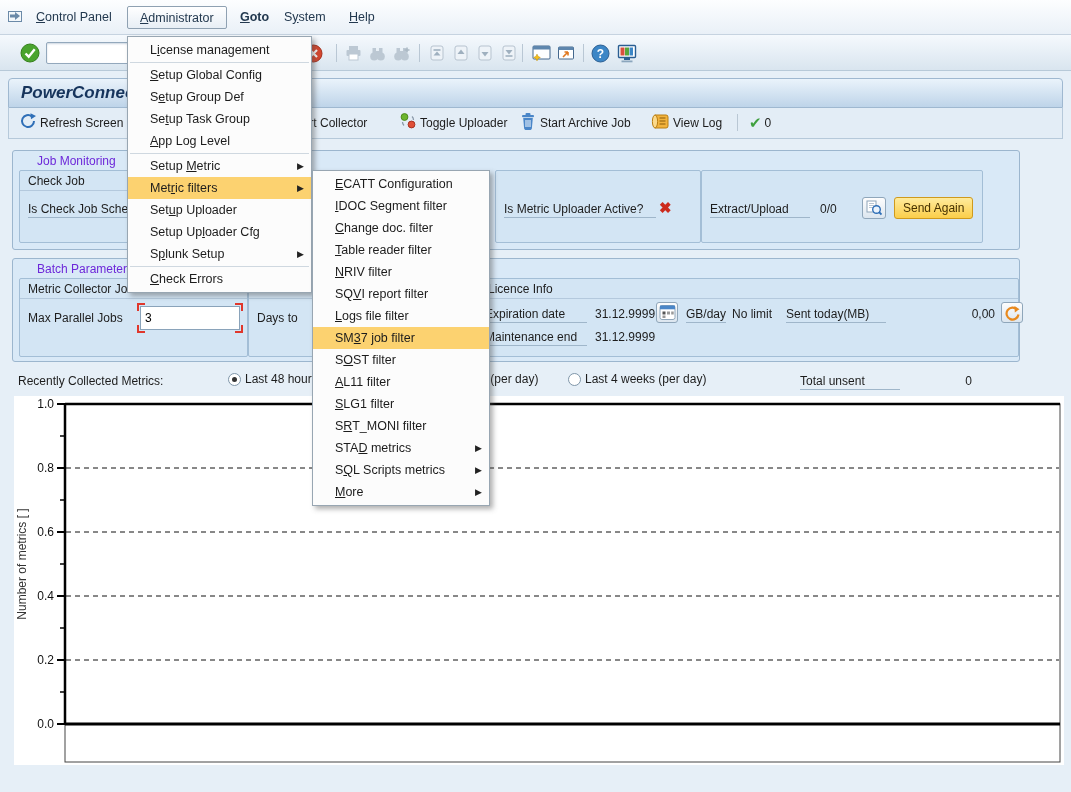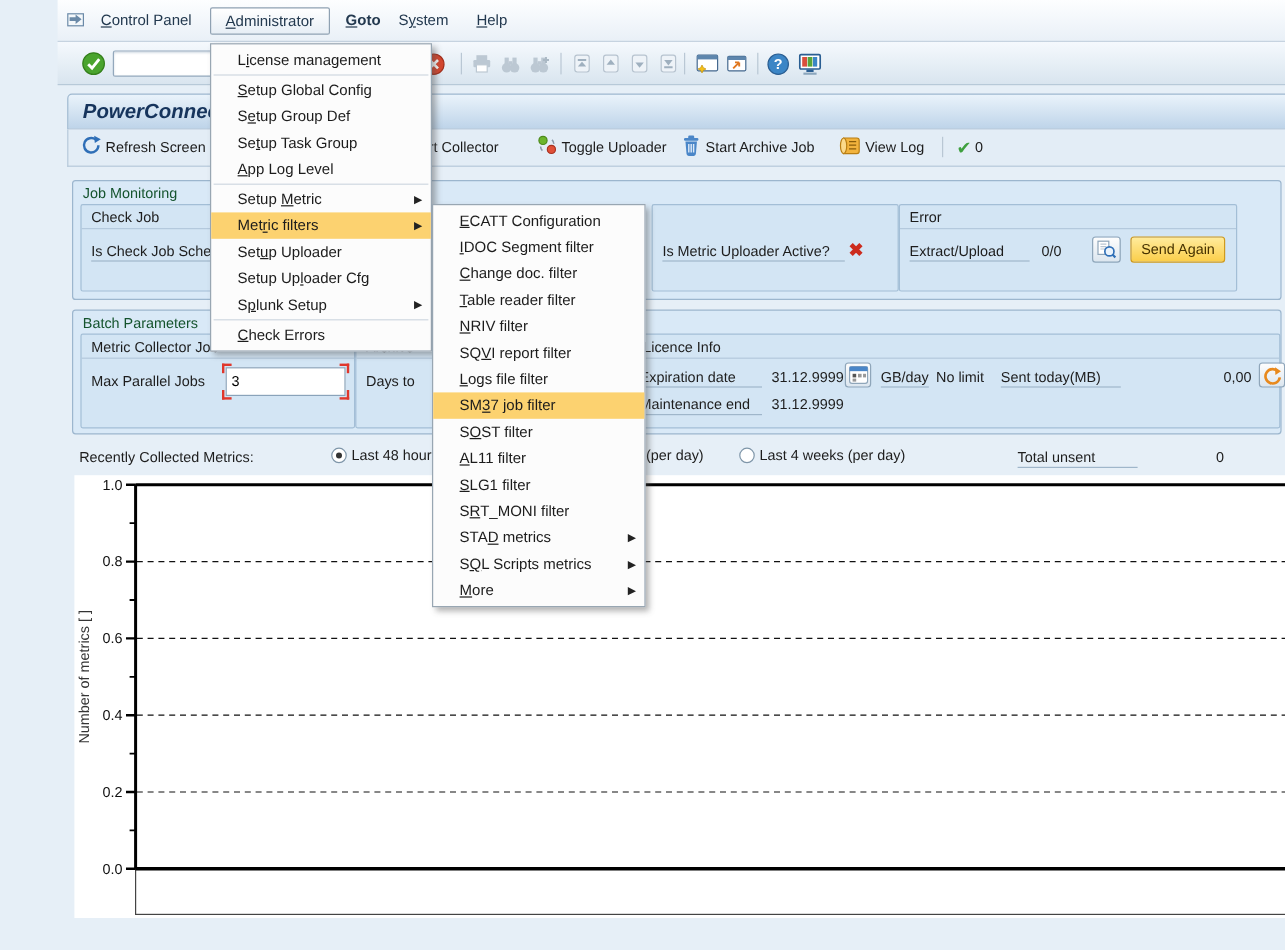--- a/index.html
+++ b/index.html
@@ -1,21 +1,21 @@
 <!DOCTYPE html>
 <html><head>
 <meta charset="utf-8">
 <style>
   * { box-sizing: border-box; margin: 0; padding: 0; }
   html,body { width:1071px; height:792px; overflow:hidden; }
   body {
     font-family:"Liberation Sans",sans-serif; font-size:12px; color:#1d1d1d;
     background:#e6eff7; position:relative;
   }
-  #screen { position:absolute; inset:0;margin-left:48px; }
+  #screen { position:absolute; inset:0; }
 
   
   #menubar { position:absolute; left:0; top:0; width:1071px; height:35px;
     background:linear-gradient(#fdfeff,#e9f0f7); border-bottom:1px solid #c6d3e0; z-index:5;}
   #menubar-icon { position:absolute; left:7px; top:8px; }
   .mb-item { position:absolute; top:6px; height:23px; line-height:23px; padding:0 8px;
     color:#23394f; font-size:12.5px; cursor:default; }
   .mb-item:nth-child(1){ left:28px; }
   .mb-item:nth-child(2){ left:127px; }
   .mb-item:nth-child(3){ left:232px;font-weight:bold; }
@@ -46,21 +46,21 @@
   #apptoolbar { position:absolute; left:8px; top:108px; width:1055px; height:31px;
     background:#e3edf6; border:1px solid #b6c9da; border-top:none; z-index:1; }
   .abtn { position:absolute; top:0; height:29px; display:flex; align-items:center;
     white-space:nowrap; color:#1c1c1c; cursor:default; }
   .abtn .lbl { margin-left:3px; }
   .asep { position:absolute; top:6px; width:1px; height:17px; background:#b9c7d4; }
   .okcheck { color:#3fa03f; font-size:15px; }
 
   
   .panel { position:absolute; background:#d9e9f7; border:1px solid #9cb6ce; border-radius:3px; }
-  .panel-title { position:absolute; left:8px; top:3px; color:#14532d; }
+  .panel-title { position:absolute; left:24px; top:3px; color:#6d28d9; }
   .subpanel { position:absolute; background:#d3e5f4; border:1px solid #a3bed6; border-radius:2px; }
   .sub-head { position:absolute; left:0; top:0; right:0; height:20px;
     border-bottom:1px solid #b4c9dd; }
   .sub-head span { position:absolute; left:8px; top:3px; }
   .fld { display:inline-block; border-bottom:1px solid #9fb6ca; padding-bottom:1px;
     white-space:nowrap; overflow:visible; }
   .val { white-space:nowrap; }
   .redx { color:#cc2b1d; font-size:15px; font-weight:bold; }
   .mini-btn { position:absolute; width:24px; height:22px; border:1px solid #8fa6ba;
     border-radius:3px; background:linear-gradient(#fdfdfd,#dce6ef);
@@ -286,23 +286,20 @@
         </div>
       <span class="fld" style="position:absolute;left:8px;top:31px;width:160px">Is Check Job Scheduled?</span>
     </div>
 
     <div class="subpanel" style="left:482px;top:19px;width:206px;height:73px">
       <span class="fld" style="position:absolute;left:8px;top:31px;width:152px">Is Metric Uploader Active?</span>
       <span class="redx" style="position:absolute;left:163px;top:28px">✖</span>
     </div>
 
     <div class="subpanel" style="left:688px;top:19px;width:282px;height:73px">
-      <div class="sub-head">
-          <span>Error</span>
-        </div>
       <span class="fld" style="position:absolute;left:8px;top:31px;width:100px">Extract/Upload</span>
       <span class="val" style="position:absolute;left:118px;top:31px">0/0</span>
       <span class="mini-btn" style="left:160px;top:26px">
         <svg width="16" height="16">
             <rect x="1" y="1" width="9" height="11" fill="#fff" stroke="#8fa6ba"></rect>
             <path d="M3 3.5h5M3 5.5h5M3 7.5h5" stroke="#b9c6d2"></path>
             <circle cx="10.5" cy="9.5" r="3.8" fill="#eaf3fc" stroke="#2f6fb7" stroke-width="1.4"></circle>
             <line x1="13" y1="12" x2="15.5" y2="14.5" stroke="#2f6fb7" stroke-width="1.8"></line>
           </svg>
       </span>

